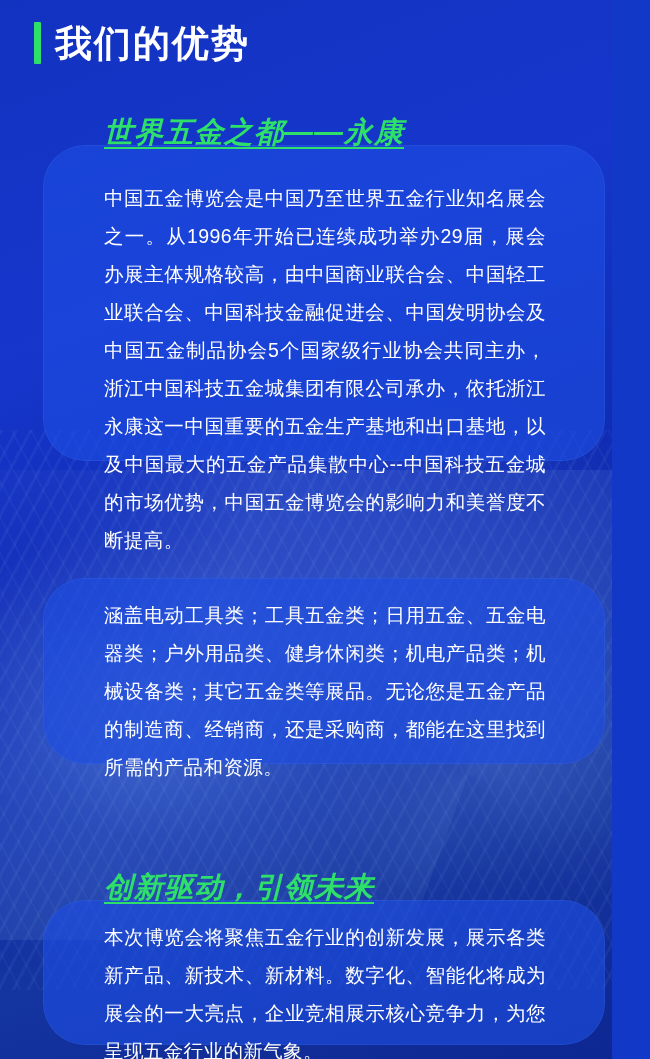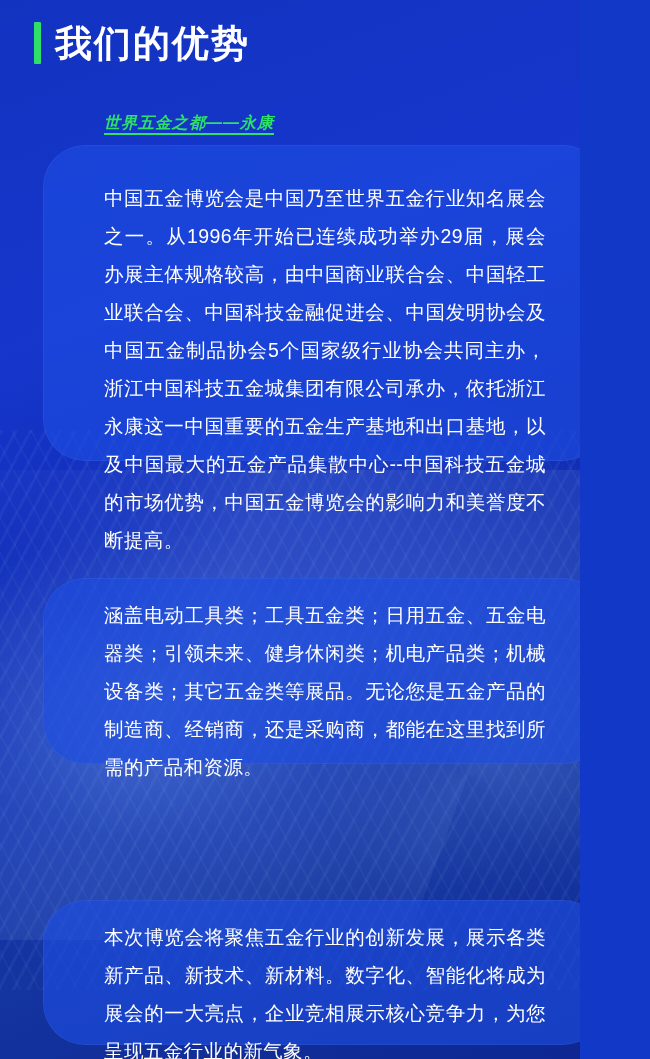--- a/index.html
+++ b/index.html
@@ -16,20 +16,21 @@
 
   .page {
     position: relative;
     width: 580px;
     height: 1059px;
     overflow: hidden;
     background:
       radial-gradient(ellipse 520px 360px at 60% 640px, rgba(120,170,255,0.26) 0%, rgba(30,70,200,0.0) 72%),
       radial-gradient(ellipse 420px 300px at 18% 760px, rgba(90,150,255,0.22) 0%, rgba(20,50,180,0.0) 70%),
       linear-gradient(160deg, #1233c0 0%, #1636cc 28%, #0f2bb0 55%, #14349f 78%, #0e2792 100%);
+    padding-left: 32px;
   }
 
   
   .bg-texture {
     position: absolute;
     left: 0;
     top: 430px;
     width: 650px;
     height: 560px;
     opacity: 0.55;
@@ -86,21 +87,21 @@
     border-radius: 42px;
     box-shadow: 0 0 0 1px rgba(120,170,255,0.10) inset;
   }
   .card.card-1 { left: 43px; top: 145px; width: 562px; height: 316px; }
   .card.card-2 { left: 43px; top: 578px; width: 562px; height: 186px; }
   .card.card-3 { left: 43px; top: 900px; width: 562px; height: 145px; }
 
   .card-title {
     position: absolute;
     color: #2ee06a;
-    font-size: 16px;
+    font-size: 29px;
     font-weight: bold;
     font-style: italic;
     letter-spacing: 1px;
     white-space: nowrap;
     text-decoration: underline;
     text-underline-offset: 5px;
     text-decoration-thickness: 2px;
   }
   .title-1 { left: 104px; top: 113px; }
   .title-2 { left: 104px; top: 546px; }
@@ -133,17 +134,18 @@
     <div class="header-title">我们的优势</div>
   </div>
 
   <div class="card card-1"></div>
   <div class="card card-2"></div>
   <div class="card card-3"></div>
 
   <div class="card-title title-1">世界五金之都——永康</div>
   <div class="card-body body-1">中国五金博览会是中国乃至世界五金行业知名展会之一。从1996年开始已连续成功举办29届，展会办展主体规格较高，由中国商业联合会、中国轻工业联合会、中国科技金融促进会、中国发明协会及中国五金制品协会5个国家级行业协会共同主办，浙江中国科技五金城集团有限公司承办，依托浙江永康这一中国重要的五金生产基地和出口基地，以及中国最大的五金产品集散中心--中国科技五金城的市场优势，中国五金博览会的影响力和美誉度不断提高。</div>
 
-  <div class="card-body body-2">涵盖电动工具类；工具五金类；日用五金、五金电器类；引领未来、健身休闲类；机电产品类；机械设备类；其它五金类等展品。无论您是五金产品的制造商、经销商，还是采购商，都能在这里找到所需的产品和资源。</div>
+  <div class="card-body body-2">涵盖电动工具类；工具五金类；日用五金、五金电器类；户外用品类、健身休闲类；机电产品类；机械设备类；其它五金类等展品。无论您是五金产品的制造商、经销商，还是采购商，都能在这里找到所需的产品和资源。</div>
 
+  <div class="card-title title-3">创新驱动，引领未来</div>
   <div class="card-body body-3">本次博览会将聚焦五金行业的创新发展，展示各类新产品、新技术、新材料。数字化、智能化将成为展会的一大亮点，企业竞相展示核心竞争力，为您呈现五金行业的新气象。</div>
 
 </div>
 
 </body></html>

